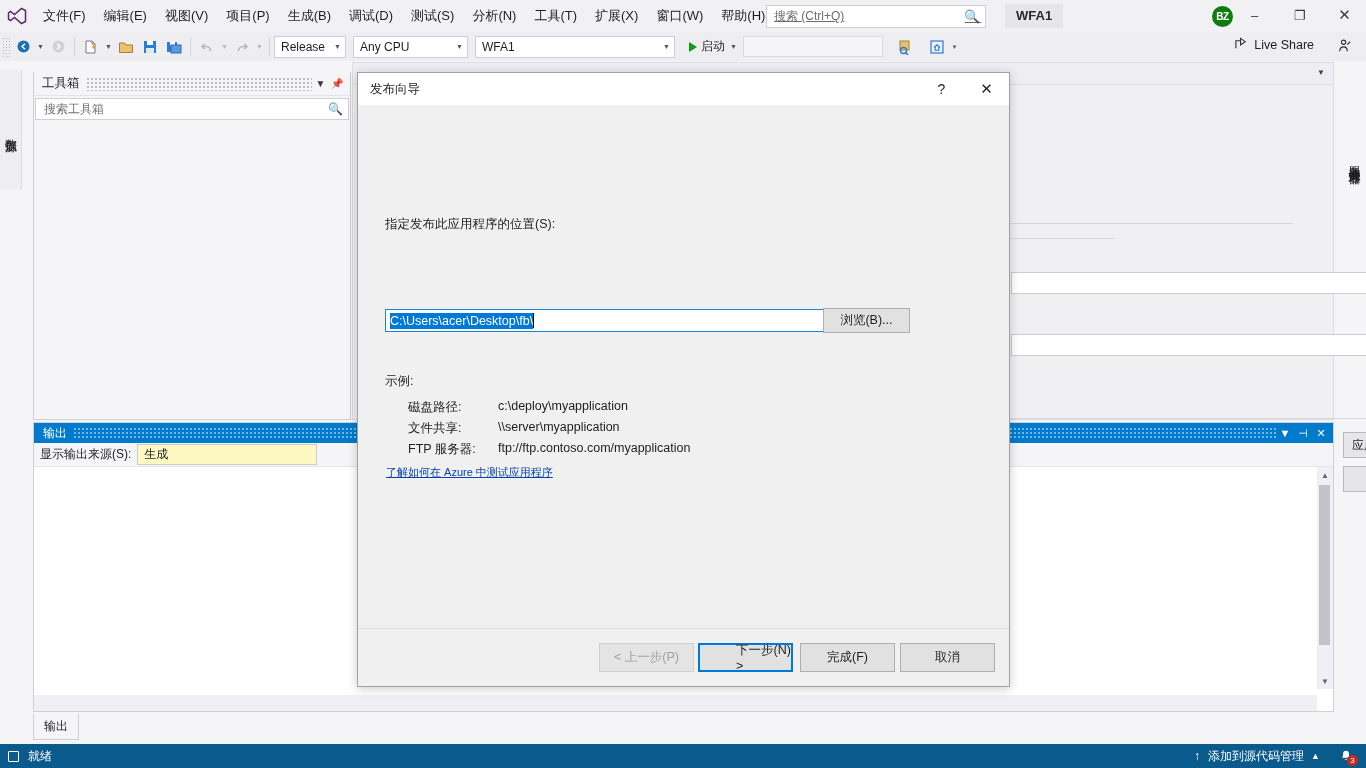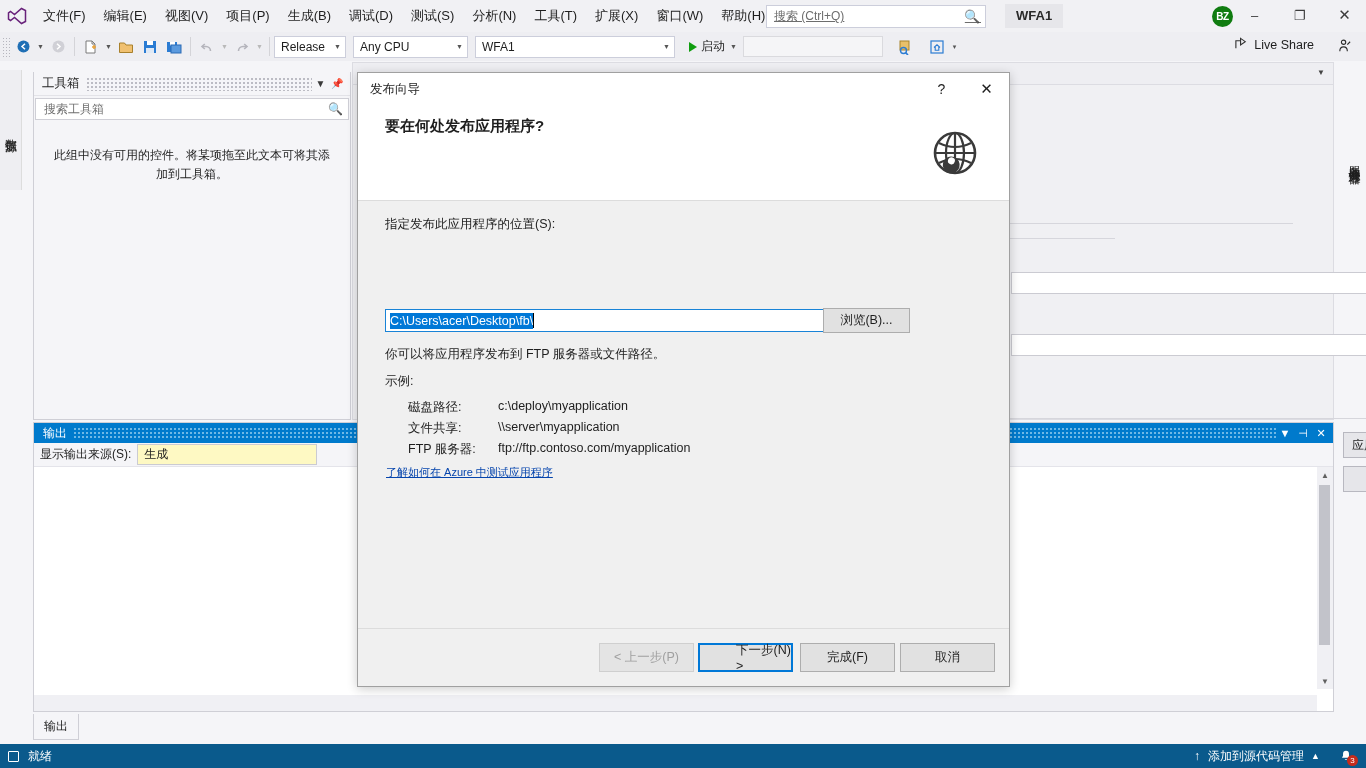--- a/index.html
+++ b/index.html
@@ -448,21 +448,20 @@
     <div class="tbx-header">
       <span class="tbx-title">工具箱</span>
       <span class="tbx-dots"></span>
       <span class="tbx-ico">▼</span>
       <span class="tbx-ico">📌</span>
     </div>
     <div class="tbx-search">
       <span class="t">搜索工具箱</span>
       <span>🔍</span>
     </div>
-    <div class="tbx-empty">此组中没有可用的控件。将某项拖至此文本可将其添加到工具箱。</div>
   </div>
 
   <div class="outpane">
     <div class="out-header">
       <span class="out-title">输出</span>
       <span class="out-dots"></span>
       <span class="out-ico">▼</span>
       <span class="out-ico">⊣</span>
       <span class="out-ico">✕</span>
     </div>
@@ -504,48 +503,32 @@
     </div>
   </div>
 
   <div class="dlg">
     <div class="dlg-titlebar">
       <span class="dlg-title">发布向导</span>
       <span class="dlg-help">?</span>
       <span class="dlg-close">✕</span>
     </div>
 
-    <div class="dlg-head">
-      <div class="dlg-heading">要在何处发布应用程序?</div>
-      <div class="dlg-globe">
-        <svg width="52" height="52" viewBox="0 0 52 52">
-          <circle cx="26" cy="26" r="20" fill="none" stroke="#3a3a3a" stroke-width="2.6"></circle>
-          <ellipse cx="26" cy="26" rx="9" ry="20" fill="none" stroke="#3a3a3a" stroke-width="2.2"></ellipse>
-          <line x1="6" y1="26" x2="46" y2="26" stroke="#3a3a3a" stroke-width="2.2"></line>
-          <line x1="26" y1="6" x2="26" y2="46" stroke="#3a3a3a" stroke-width="2.2"></line>
-          <path d="M10 16 Q26 24 42 16" fill="none" stroke="#3a3a3a" stroke-width="2"></path>
-          <path d="M10 36 Q26 28 42 36" fill="none" stroke="#3a3a3a" stroke-width="2"></path>
-          <path d="M14 36 a8.5 8.5 0 1 0 11 -6 a8.5 8.5 0 0 0 -11 6 z" fill="#3a3a3a"></path>
-          <path d="M19 33 a3.5 3.5 0 1 0 4.5 -2.5 a3.5 3.5 0 0 0 -4.5 2.5 z" fill="#fff"></path>
-        </svg>
-      </div>
-    </div>
 
     <div class="dlg-body">
       <div class="fld-label">指定发布此应用程序的位置(S):</div>
 
       <div class="path-input">
         <span class="sel">C:\Users\acer\Desktop\fb\</span>
         <span class="caret"></span>
       </div>
       <div class="browse-btn">
         <span>浏览(B)...</span>
       </div>
 
-      <div class="hint">你可以将应用程序发布到 FTP 服务器或文件路径。</div>
       <div class="ex-title">示例:</div>
 
       <div class="ex-row ex-k" style="top:198px;">磁盘路径:</div>
       <div class="ex-row ex-v" style="top:198px;">c:\deploy\myapplication</div>
       <div class="ex-row ex-k" style="top:219px;">文件共享:</div>
       <div class="ex-row ex-v" style="top:219px;">\\server\myapplication</div>
       <div class="ex-row ex-k" style="top:240px;">FTP 服务器:</div>
       <div class="ex-row ex-v" style="top:240px;">ftp://ftp.contoso.com/myapplication</div>
 
       <div class="link">了解如何在 Azure 中测试应用程序</div>

